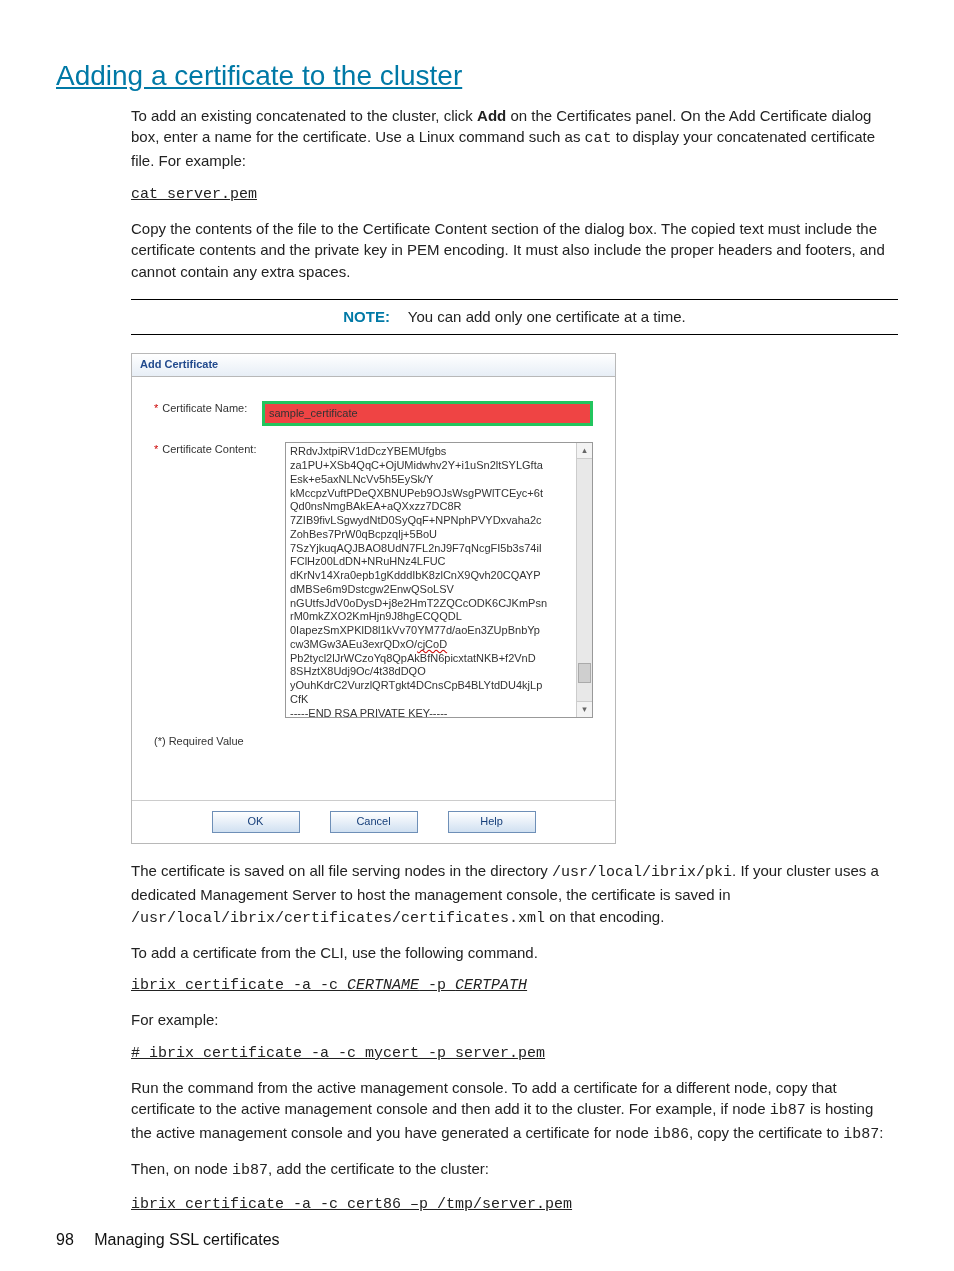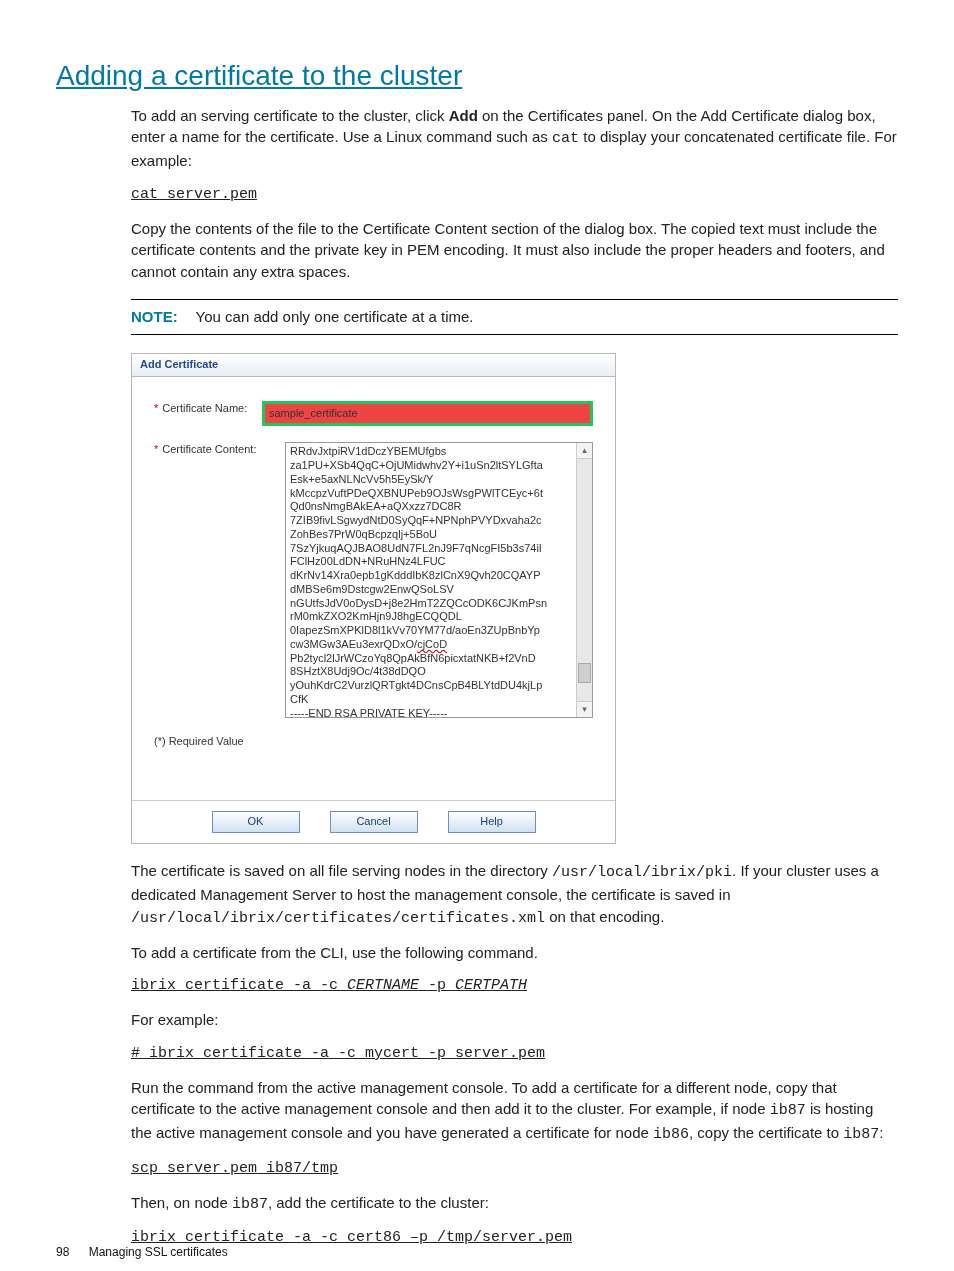--- a/index.html
+++ b/index.html
@@ -38,20 +38,21 @@
     font-size: 15px;
     margin: 6px 0 12px;
     white-space: pre-wrap;
     text-decoration: underline;
   }
   .note-wrap {
     border-top: 1px solid #000;
     border-bottom: 1px solid #000;
     padding: 6px 0;
     margin: 16px 0 18px;
+    text-align: center;
   }
   .note-label { color: #0079a6; font-weight: 700; margin-right: 14px; }
 
   
   .dialog {
     width: 483px;
     border: 1px solid #b8b8b8;
     background: #fff;
     font-family: Tahoma, Arial, sans-serif;
     font-size: 11px;
@@ -141,38 +142,38 @@
     padding: 2px 14px;
     background: linear-gradient(#ffffff, #d0e0f1);
     border: 1px solid #6e8fb7;
     color: #163f7a;
     font-family: Tahoma, Arial, sans-serif;
     font-size: 11px;
     text-align: center;
   }
   .footer {
     position: absolute;
-    bottom: 40px;
+    bottom: 20px;
     left: 56px;
-    font-size: 12px;
+    font-size: 16px;
     color: #111;
   }
   .footer .pg { margin-right: 16px; }
 </style>
 </head>
 <body>
 
 <div class="page">
 
   <h1 class="title">Adding a certificate to the cluster</h1>
 
   <div class="body-col">
 
     <p>
-      <span>To add an serving certificate to the cluster, click </span><span class="bold">Add</span><span> on the Certificates panel. On the Add Certificate dialog box, enter a name for the certificate. Use a Linux command such as </span><span class="mono">cat</span><span> to display your concatenated certificate file. For example:</span>
+      <span>To add an existing concatenated to the cluster, click </span><span class="bold">Add</span><span> on the Certificates panel. On the Add Certificate dialog box, enter a name for the certificate. Use a Linux command such as </span><span class="mono">cat</span><span> to display your concatenated certificate file. For example:</span>
     </p>
 
     <pre class="cmd">cat server.pem</pre>
 
     <p>Copy the contents of the file to the Certificate Content section of the dialog box. The copied text must include the certificate contents and the private key in PEM encoding. It must also include the proper headers and footers, and cannot contain any extra spaces.</p>
 
     <div class="note-wrap">
       <span class="note-label">NOTE:</span>
       <span>You can add only one certificate at a time.</span>
     </div>
@@ -240,21 +241,20 @@
     <pre class="cmd"><span>ibrix_certificate -a -c </span><span class="italmono">CERTNAME</span><span> -p </span><span class="italmono">CERTPATH</span></pre>
 
     <p>For example:</p>
 
     <pre class="cmd"># ibrix_certificate -a -c mycert -p server.pem</pre>
 
     <p>
       <span>Run the command from the active management console. To add a certificate for a different node, copy that certificate to the active management console and then add it to the cluster. For example, if node </span><span class="mono">ib87</span><span> is hosting the active management console and you have generated a certificate for node </span><span class="mono">ib86</span><span>, copy the certificate to </span><span class="mono">ib87</span><span>:</span>
     </p>
 
-    <pre class="cmd">scp server.pem ib87/tmp</pre>
 
     <p>
       <span>Then, on node </span><span class="mono">ib87</span><span>, add the certificate to the cluster:</span>
     </p>
 
     <pre class="cmd">ibrix_certificate -a -c cert86 –p /tmp/server.pem</pre>
 
   </div>
 
   <div class="footer">

